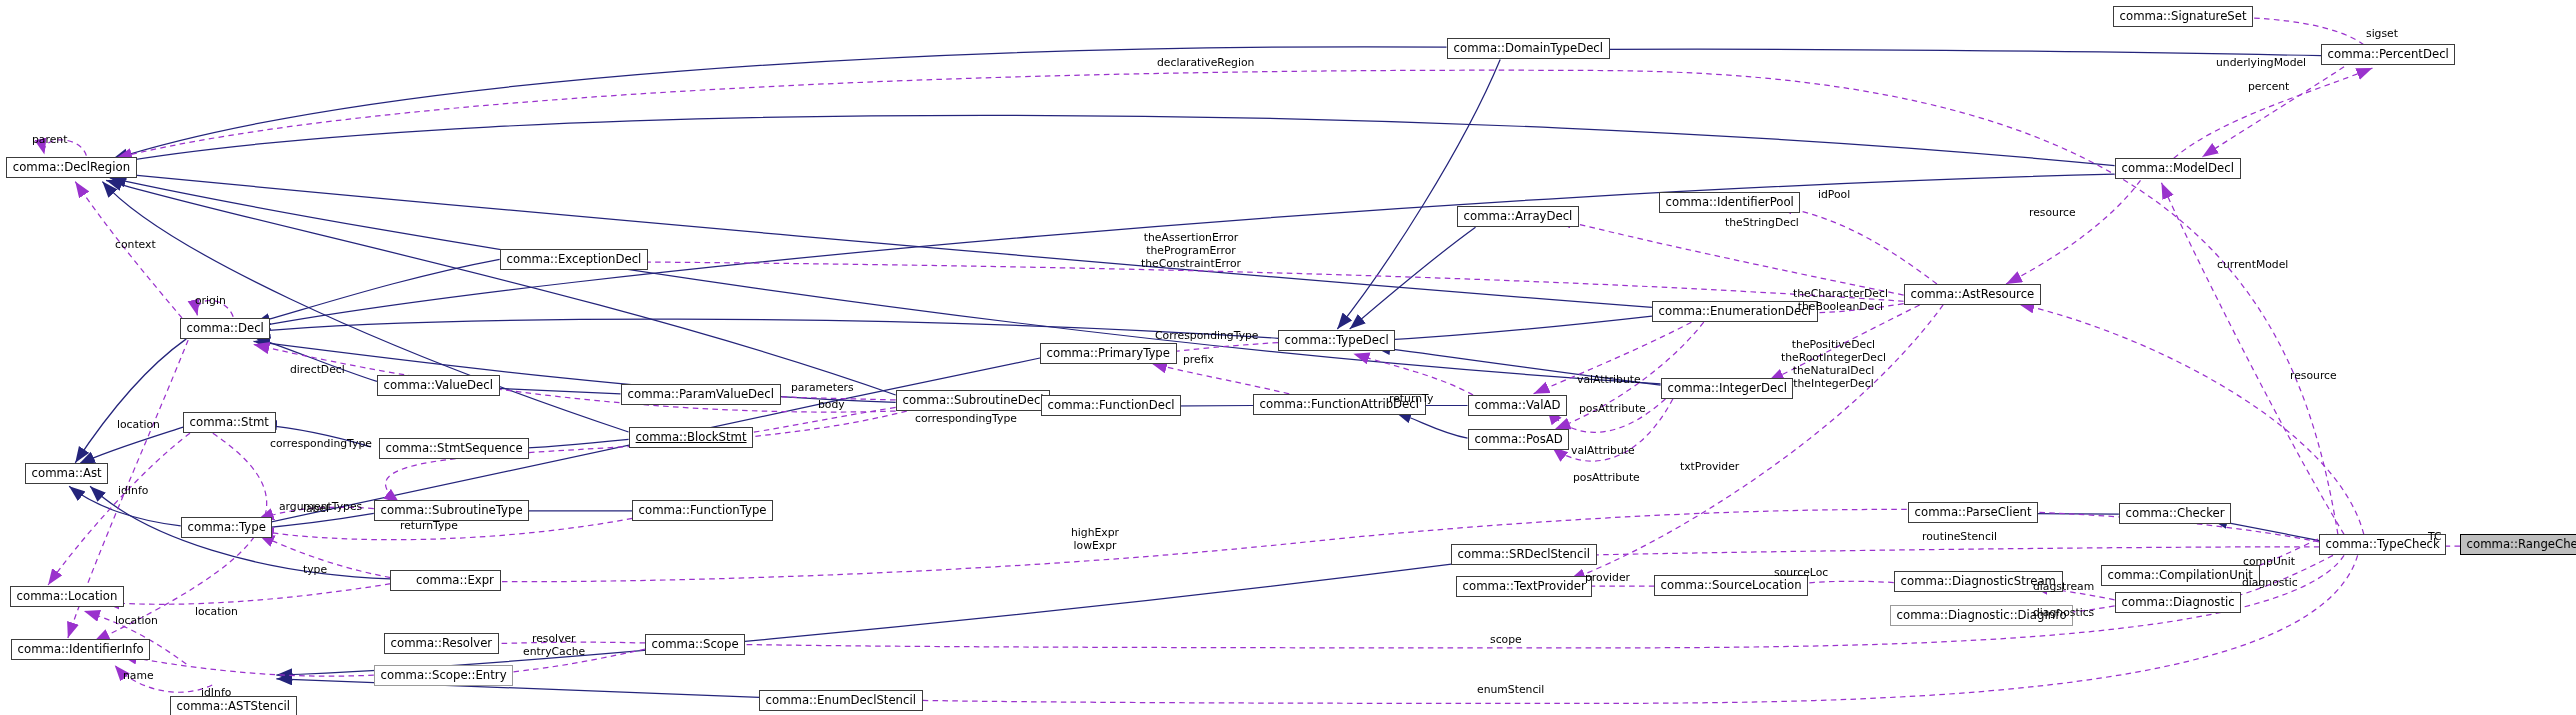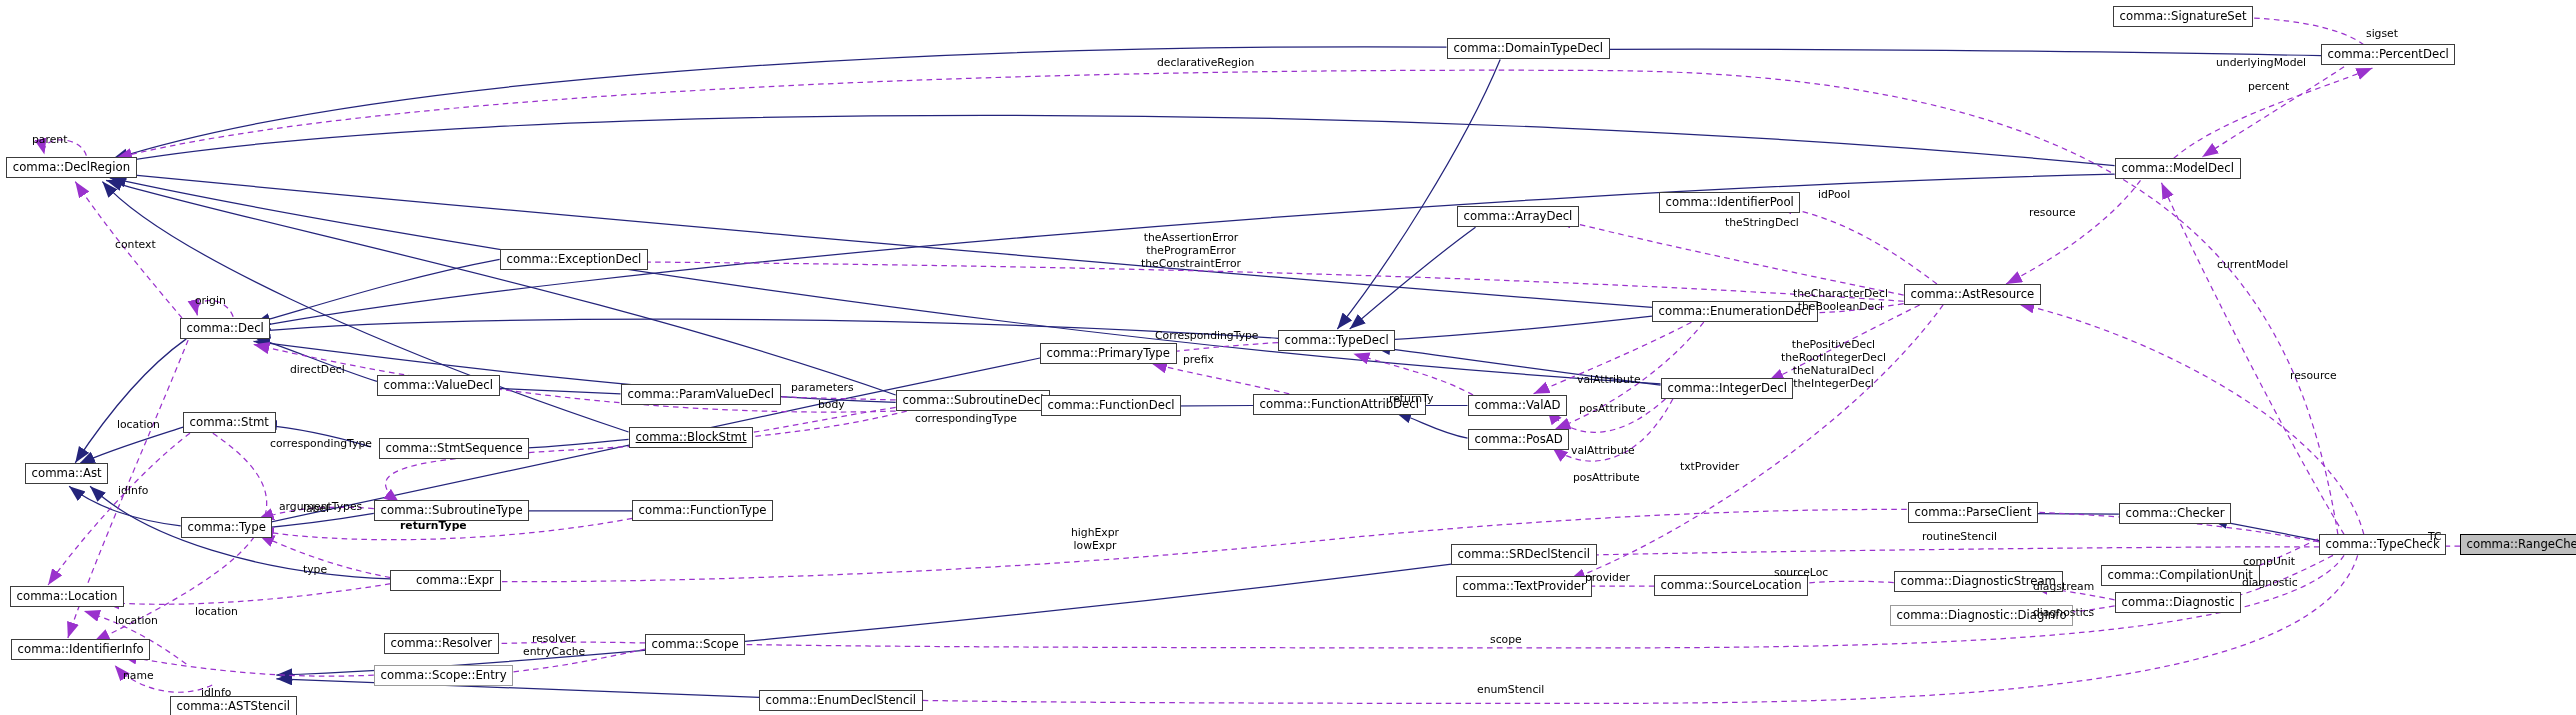--- a/index.html
+++ b/index.html
@@ -195,21 +195,21 @@
     <div class="elabel" style="left: 818px; top: 398px;">body</div>
     <div class="elabel" style="left: 915px; top: 412px;">correspondingType</div>
     <div class="elabel" style="left: 270px; top: 437px;">correspondingType</div>
     <div class="elabel" style="left: 1577px; top: 373px;">valAttribute</div>
     <div class="elabel" style="left: 1579px; top: 402px;">posAttribute</div>
     <div class="elabel" style="left: 1571px; top: 444px;">valAttribute</div>
     <div class="elabel" style="left: 1573px; top: 471px;">posAttribute</div>
     <div class="elabel" style="left: 1680px; top: 460px;">txtProvider</div>
     <div class="elabel" style="left: 303px; top: 502px;">label</div>
     <div class="elabel" style="left: 279px; top: 500px;">argumentTypes</div>
-    <div class="elabel" style="left: 400px; top: 519px; font-weight: bold;">returnType</div>
+    <div class="elabel" style="left: 400px; top: 519px;">returnType</div>
     <div class="elabel" style="left: 303px; top: 563px;">type</div>
     <div class="elabel" style="left: 117px; top: 418px;">location</div>
     <div class="elabel" style="left: 118px; top: 484px;">idInfo</div>
     <div class="elabel" style="left: 195px; top: 605px;">location</div>
     <div class="elabel" style="left: 115px; top: 614px;">location</div>
     <div class="elabel" style="left: 123px; top: 669px;">name</div>
     <div class="elabel" style="left: 201px; top: 686px;">idInfo</div>
     <div class="elabel" style="left: 532px; top: 632px;">resolver</div>
     <div class="elabel" style="left: 523px; top: 645px;">entryCache</div>
     <div class="elabel" style="left: 1490px; top: 633px;">scope</div>

